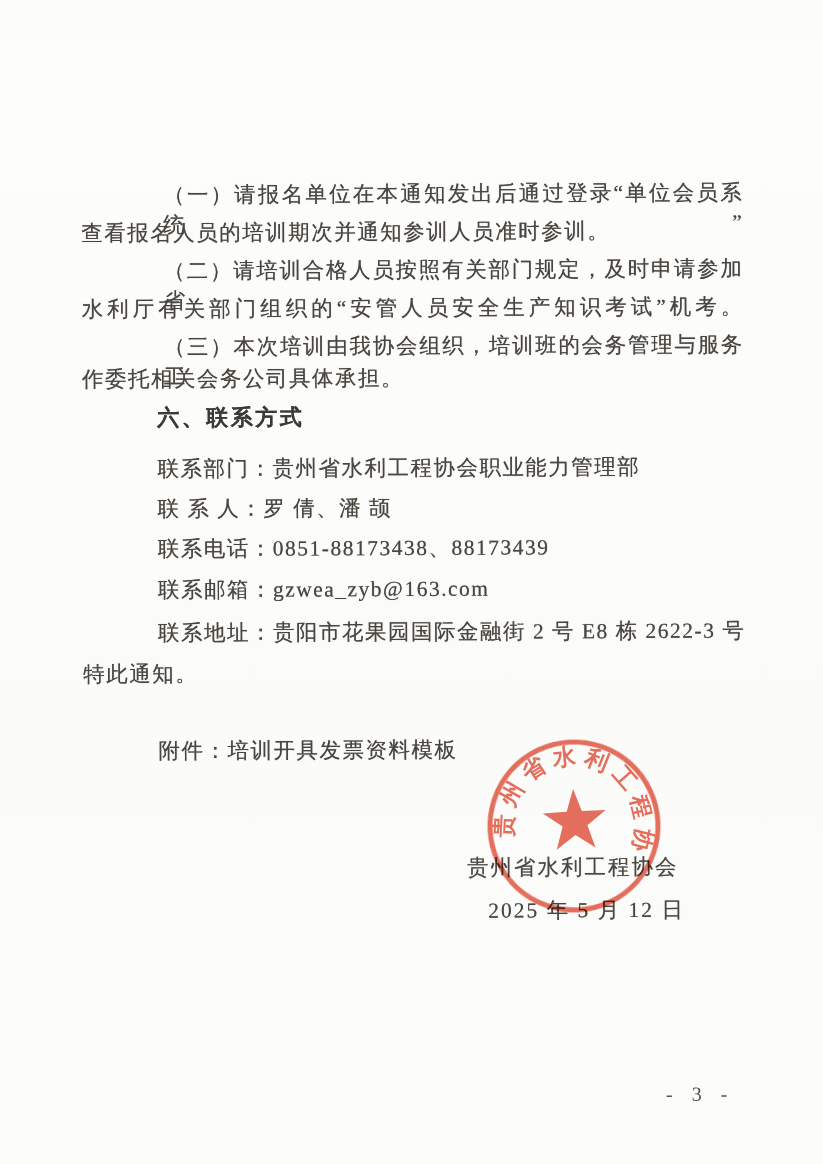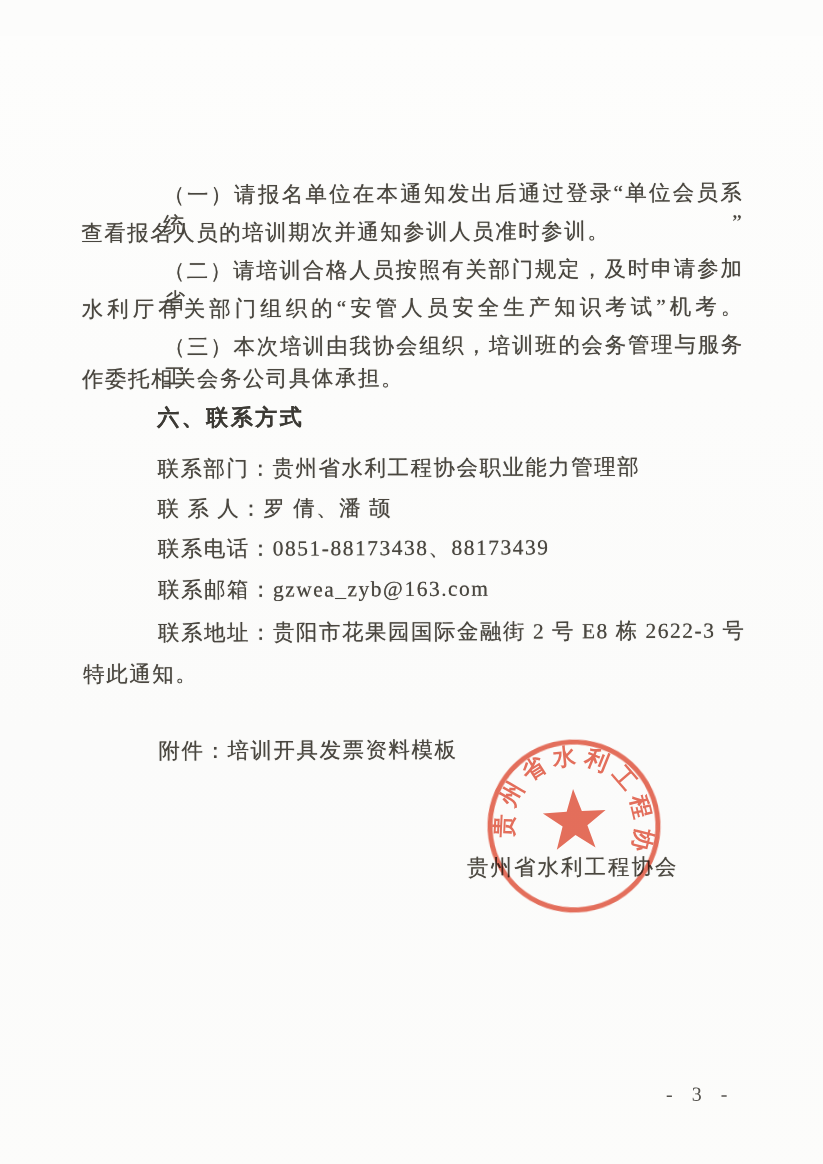--- a/index.html
+++ b/index.html
@@ -68,20 +68,21 @@
     <div class="line tab" style="top:457px">联 系 人：罗 倩、潘 颉</div>
     <div class="line tab" style="top:497px">联系电话：0851-88173438、88173439</div>
     <div class="line tab" style="top:538px">联系邮箱：gzwea_zyb@163.com</div>
     <div class="line tab" style="top:581px">联系地址：贵阳市花果园国际金融街 2 号 E8 栋 2622-3 号</div>
 
     <div class="line" style="top:622px">特此通知。</div>
 
     <div class="line tab" style="top:699px">附件：培训开具发票资料模板</div>
 
     <div class="sig" style="left:466px;top:817px">贵州省水利工程协会</div>
+    <div class="sig" style="left:487px;top:860px">2025 年 5 月 12 日</div>
 
     <div class="page-num">- 3 -</div>
   </div>
 
   <svg class="seal" viewBox="0 0 220 220" aria-hidden="true">
     <defs>
       <path id="sealArc" d="M 57.4 142.9 A 62 62 0 1 1 162.6 142.9" fill="none"></path>
     </defs>
     <circle class="seal-ring" cx="110" cy="110" r="84" fill="none" stroke-width="5" stroke="#e2533c"></circle>
     <polygon points="111,73 118.6,95.5 142.4,95.8 123.4,110 130.4,132.7 111,119 91.6,132.7 98.6,110 79.6,95.8 103.4,95.5" fill="#e2533c"></polygon>

